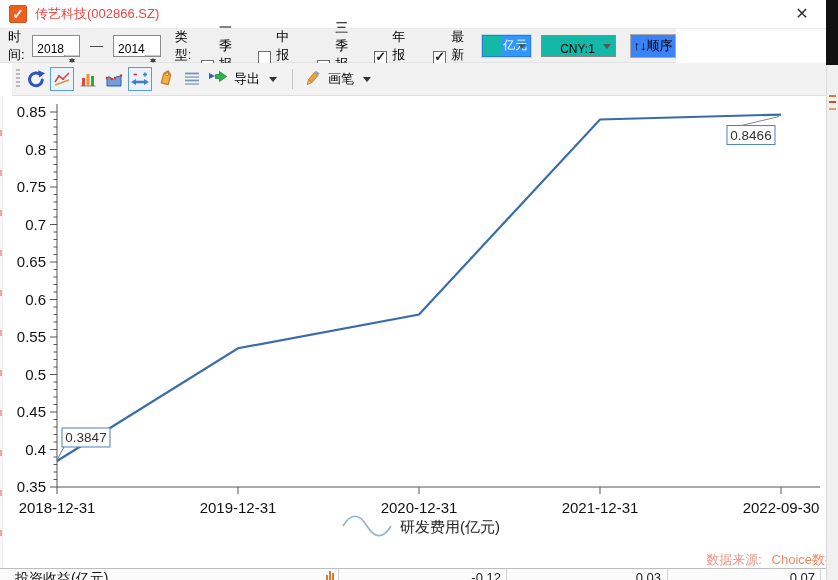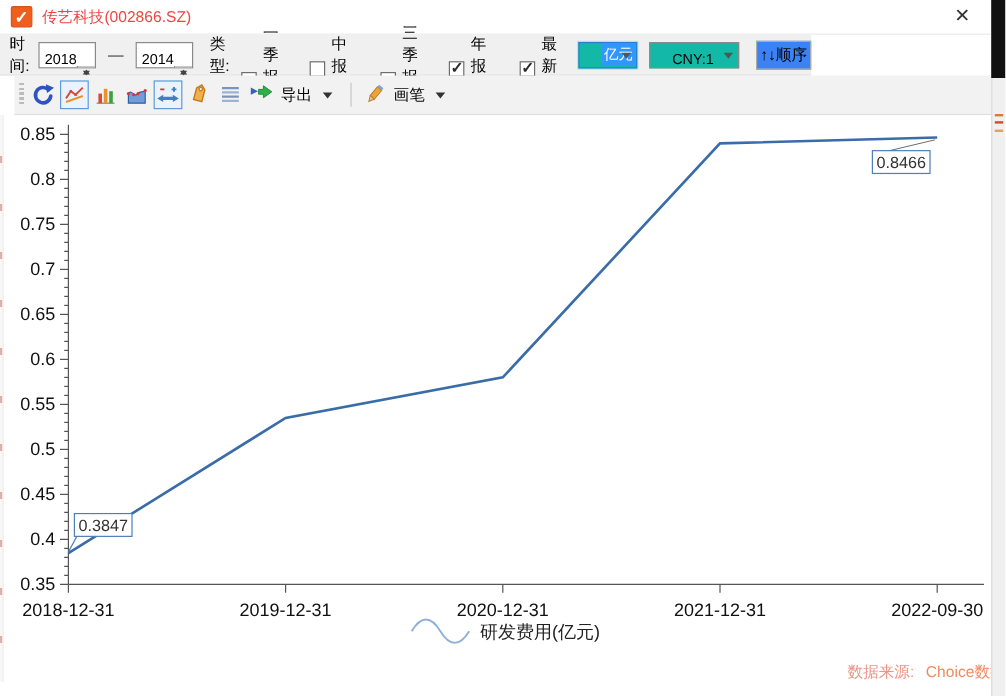--- a/index.html
+++ b/index.html
@@ -316,20 +316,35 @@
         <text x="751" y="44.049999999999955" text-anchor="middle" font-size="13.5" fill="#333">0.8466</text>
         <path d="M343 430 c 8 -13 16 -13 24 0 c 8 13 16 13 24 0" fill="none" stroke="#8fb0d9" stroke-width="1.6"></path>
         <text x="400" y="436" font-size="15" fill="#222">研发费用(亿元)</text>
       </svg></div>
 
   <div class="source">
     <span class="s1">数据来源:</span>
     <span class="s2">Choice数据</span>
   </div>
 
+  <div class="bottomrow">
+    <span class="brlabel">投资收益(亿元)</span>
+    <span class="bricon">
+        <i style="height:5px"></i>
+        <i style="height:9px"></i>
+        <i style="height:7px"></i>
+      </span>
+    <span class="brdiv" style="left:338px"></span>
+    <span class="brdiv" style="left:506px"></span>
+    <span class="brdiv" style="left:667px"></span>
+    <span class="brdiv" style="left:820px"></span>
+    <span class="brval" style="left:345px;width:156px">-0.12</span>
+    <span class="brval" style="left:512px;width:149px">0.03</span>
+    <span class="brval" style="left:672px;width:143px">0.07</span>
+  </div>
 
   <div class="lstrip"></div>
   <div class="rstrip-black"></div>
   <div class="rstrip">
     <span class="rmark" style="top:30px;background:#e07a30"></span>
     <span class="rmark" style="top:36px;background:#cc4f2c"></span>
     <span class="rmark" style="top:43px;background:#e0a06a"></span>
   </div>
 
 </div>

